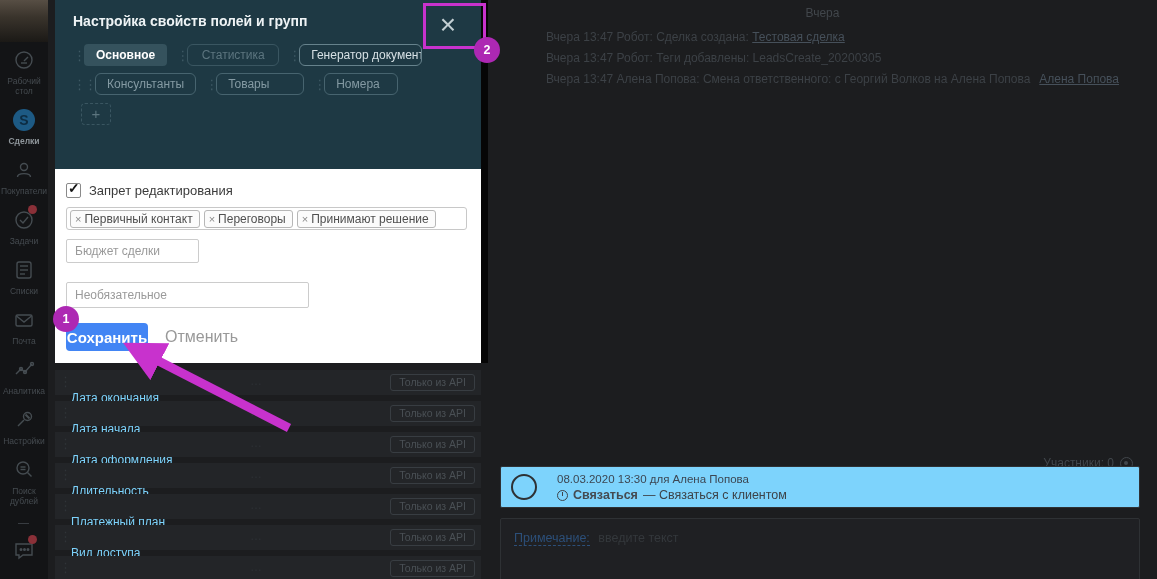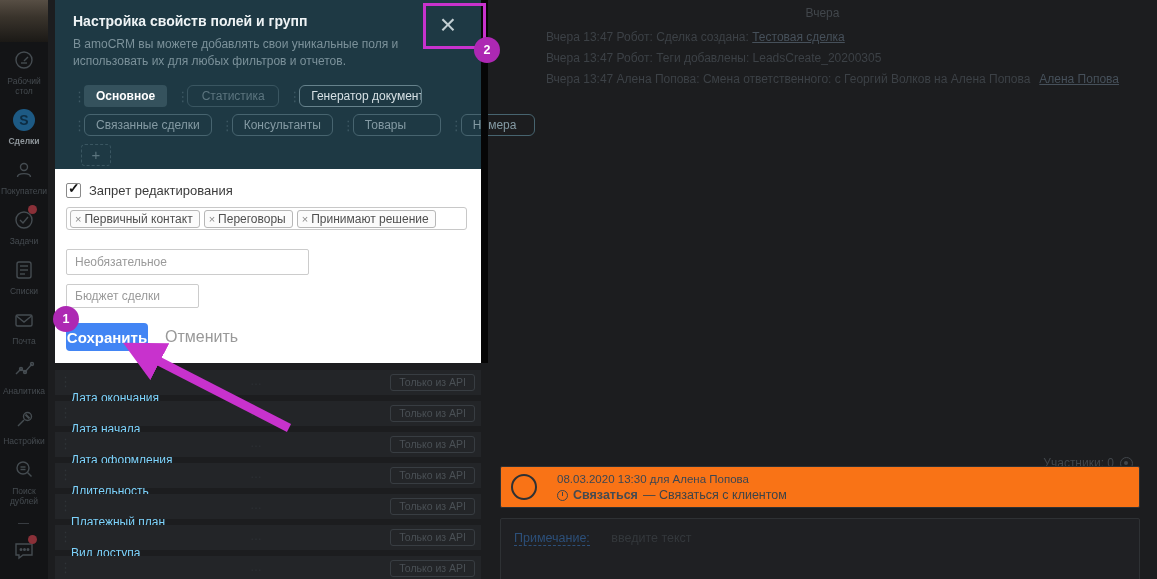--- a/index.html
+++ b/index.html
@@ -29,30 +29,30 @@
   
   .right { position:absolute; left:488px; top:0; width:669px; height:579px; z-index:1; color:#3c4146; font-size:12px; }
   .day-sep { position:absolute; top:6px; left:0; width:100%; text-align:center; color:#41464b; }
   .ev { position:absolute; left:58px; white-space:nowrap; }
   .ev a, .r-link { color:#46505a; text-decoration:underline; cursor:pointer;text-align:right; }
   .ev1 { top:30px; } .ev2 { top:51px; } .ev3 { top:72px; }
   .r-link { position:absolute; right:38px; top:72px; }
   .participants { position:absolute; right:24px; top:440px; display:flex; align-items:center; gap:6px; color:#41464b;margin-top:16px; }
   .eye { width:13px; height:13px; border:1.5px solid #41464b; border-radius:50%; position:relative; cursor:pointer; }
   .eye::after { content:""; position:absolute; left:3px; top:3px; width:4px; height:4px; border-radius:50%; background:#41464b; }
-  .task-card { position:absolute; left:12px; top:466px; width:640px; height:42px; border:1px solid #2e3134; border-radius:2px; background:#f97316; }
+  .task-card { position:absolute; left:12px; top:466px; width:640px; height:42px; border:1px solid #2e3134; border-radius:2px; background:#7dd3fc; }
   .avatar { position:absolute; left:10px; top:7px; width:26px; height:26px; border:2px solid #2e3134; border-radius:50%; }
   .t-meta { position:absolute; left:56px; top:6px; font-size:11.5px; color:#3c4652; }
   .t-line { position:absolute; left:56px; top:21px; font-size:12.5px; color:#3d4348; display:flex; align-items:center; gap:5px; }
   .t-type { font-weight:bold; color:#454b51; }
   .clock { width:11px; height:11px; border:1.3px solid #3e444a; border-radius:50%; position:relative; }
   .clock::after { content:""; position:absolute; left:4px; top:1px; width:1px; height:4px; background:#3e444a; }
   .note-box { position:absolute; left:12px; top:518px; width:640px; height:70px; border:1px solid #2e3134; border-radius:2px; background:#1f2023; padding:12px 13px; font-size:12.5px; }
   .note-label { color:#2c4f79; border-bottom:1px dashed #2c4f79; cursor:pointer; }
-  .note-ph { color:#34383c; margin-left:18px; }
+  .note-ph { color:#34383c; margin-left:5px; }
 
   
   .modal { position:absolute; left:55px; top:0; width:426px; z-index:20; }
   .modal::after { content:""; position:absolute; right:-7px; top:0; width:7px; height:363px; background:#060606; }
   .m-head { position:relative; height:169px; padding:13px 18px 0; }
   .m-title { font-size:14px; font-weight:bold; color:#eef3f5; }
   .m-sub { margin-top:7px; width:384px; font-size:12px; line-height:17px; color:#7b919a; }
   .m-close { position:absolute; top:7px; right:14px; width:38px; height:36px; border:none; background:transparent; color:#c3cfd3; font-size:28px; line-height:34px; text-align:center; cursor:pointer; font-family:"Liberation Sans",sans-serif; }
   .tabs { display:flex; align-items:center; margin-top:15px; padding-left:0; }
   .tabs2 { margin-top:7px; }
@@ -284,36 +284,34 @@
 
     <div class="note-box">
       <span class="note-label">Примечание:</span>
       <span class="note-ph">введите текст</span>
     </div>
   </section>
 
   <div class="modal">
     <div class="m-head" style="background: rgb(30, 57, 68);">
       <div class="m-title">Настройка свойств полей и групп</div>
-      <div class="m-sub">В amoCRM вы можете добавлять свои уникальные поля и использовать их для любых фильтров и отчетов.</div>
       <button class="m-close">×</button>
 
       <div class="tabs tabs1">
         <span class="t-handle">⋮</span>
         <button class="pill pill-active">Основное</button>
         <span class="t-handle">⋮</span>
         <button class="pill pill-muted">Статистика</button>
         <span class="t-handle">⋮</span>
         <button class="pill pill-bright">Генератор документов</button>
       </div>
 
       <div class="tabs tabs2">
     <span class="tab-wrap">
       <span class="t-handle">⋮</span>
-      <button class="pill pill-sec">Связанные сделки</button>
     </span>
 
     <span class="tab-wrap">
       <span class="t-handle">⋮</span>
       <button class="pill pill-sec">Консультанты</button>
     </span>
 
     <span class="tab-wrap">
       <span class="t-handle">⋮</span>
       <button class="pill pill-sec">Товары</button>
@@ -346,22 +344,22 @@
       <span class="chip-x">×</span>
       <span>Переговоры</span>
     </span>
 
     <span class="chip">
       <span class="chip-x">×</span>
       <span>Принимают решение</span>
     </span>
   </div>
 
+      <input class="inp inp2" placeholder="Бюджет сделки" style="">
       <input class="inp inp1" placeholder="Необязательное" style="">
-      <input class="inp inp2" placeholder="Бюджет сделки" style="">
 
       <div class="btn-row">
         <button class="save-btn" style="background: rgb(66, 133, 244);">Сохранить</button>
         <button class="cancel-btn">Отменить</button>
       </div>
     </div>
   </div>
 
   <div class="anno-rect" style="border-color: rgb(200, 50, 205);"></div>
   <svg class="anno-arrow">

